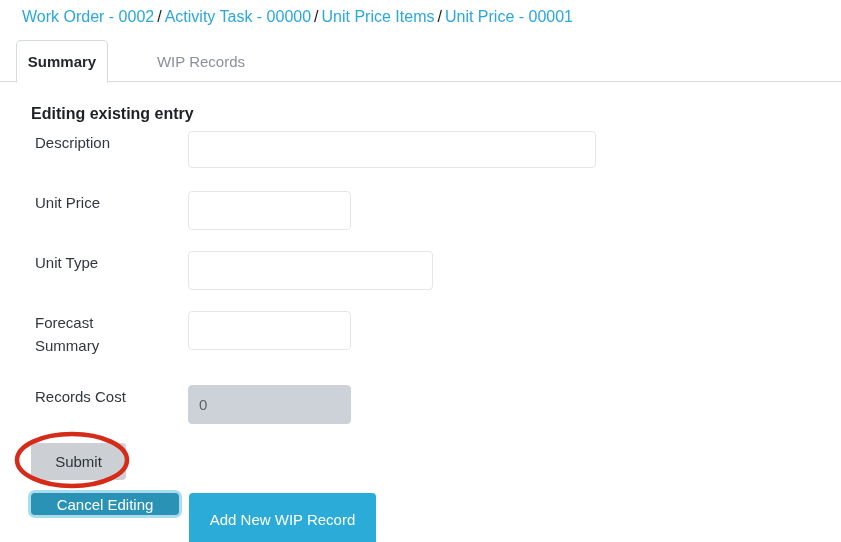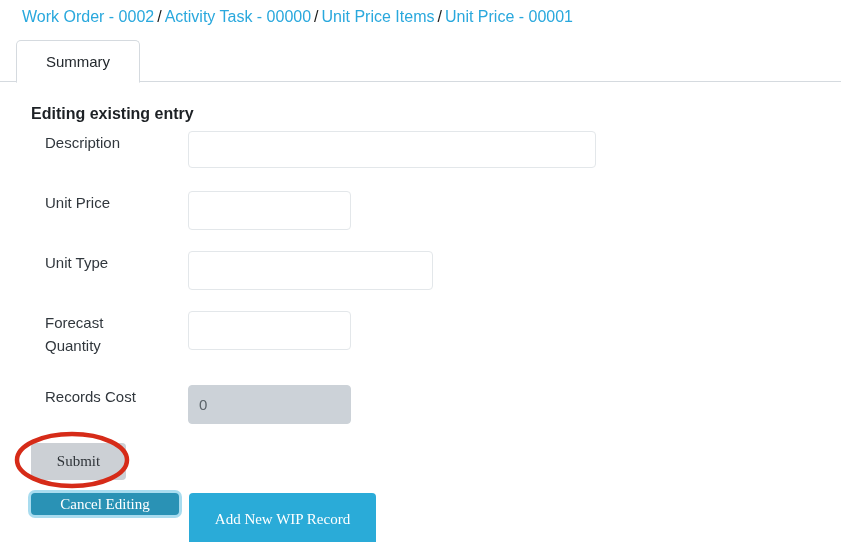--- a/index.html
+++ b/index.html
@@ -54,27 +54,27 @@
     box-sizing: border-box;
     display: flex;
     align-items: center;
     justify-content: center;
     font-size: 15px;
     cursor: pointer;
     user-select: none;
   }
   .tab-active {
     left: 16px;
-    width: 124px;
+    width: 92px;
     background: #ffffff;
     border: 1px solid #d5dadf;
     border-bottom: 1px solid #ffffff;
     border-radius: 5px 5px 0 0;
     color: #23282d;
-    font-weight: normal;
+    font-weight: bold;
     margin-bottom: -1px;
     height: 43px;
   }
   .tab-inactive {
     left: 131px;
     width: 140px;
     color: #8a9199;
     font-weight: normal;
     background: transparent;
     border: 1px solid transparent;
@@ -90,21 +90,21 @@
     color: #1d2125;
     text-align: center;
   }
 
   .field {
     position: absolute;
     left: 31px;
   }
   .field-label {
     position: absolute;
-    left: 14px;
+    left: 4px;
     top: 0;
     font-size: 15px;
     color: #31373d;
     line-height: 23px;
     width: 150px;
   }
   .input {
     position: absolute;
     box-sizing: border-box;
     background: #ffffff;
@@ -134,21 +134,21 @@
   #f-cost          { top: 385px; }
   #f-cost .in      { left: 157px; top: 0px;  width: 163px; height: 39px; }
   #f-qty .field-label { width: 110px; }
 
   
   .btn {
     position: absolute;
     box-sizing: border-box;
     border: none;
     border-radius: 4px;
-    font-family: Liberation Serif, serif;
+    font-family: Liberation Sans, sans-serif;
     font-size: 15px;
     cursor: pointer;
     display: flex;
     align-items: center;
     justify-content: center;
     padding: 0 22px;
     white-space: nowrap;
   }
   #btn-submit {
     left: 31px;
@@ -188,41 +188,42 @@
 </style>
 </head>
 <body>
 
 <div class="breadcrumb">
   <a class="crumb-link">Work Order - 0002</a><span class="crumb-sep">/</span><a class="crumb-link">Activity Task - 00000</a><span class="crumb-sep">/</span><a class="crumb-link">Unit Price Items</a><span class="crumb-sep">/</span><a class="crumb-link">Unit Price - 00001</a>
 </div>
 
 <div class="tabbar">
   <div class="tab tab-active">Summary</div>
+  <div class="tab tab-inactive">WIP Records</div>
 </div>
 
 <div class="section-title">Editing existing entry</div>
 
 <div class="field" id="f-desc">
   <div class="field-label">Description</div>
   <input class="input in" type="text" id="in-desc" value="" style="">
 </div>
 
 <div class="field" id="f-price">
   <div class="field-label">Unit Price</div>
   <input class="input in" type="text" id="in-price" value="" style="">
 </div>
 
 <div class="field" id="f-type">
   <div class="field-label">Unit Type</div>
   <input class="input in" type="text" id="in-type" value="" style="">
 </div>
 
 <div class="field" id="f-qty">
-  <div class="field-label">Forecast Quantity</div>
+  <div class="field-label">Forecast Summary</div>
   <input class="input in" type="text" id="in-qty" value="" style="">
 </div>
 
 <div class="field" id="f-cost">
   <div class="field-label">Records Cost</div>
   <input class="input in input-disabled" type="text" id="in-cost" disabled="" value="0" style="">
 </div>
 
 <button class="btn" id="btn-submit">Submit</button>
 <button class="btn" id="btn-cancel">Cancel Editing</button>

